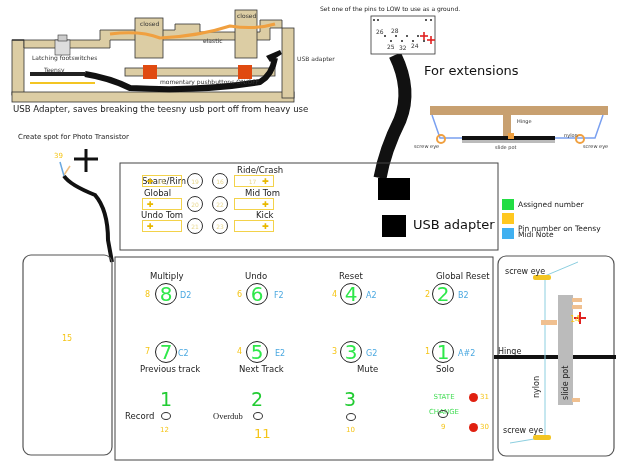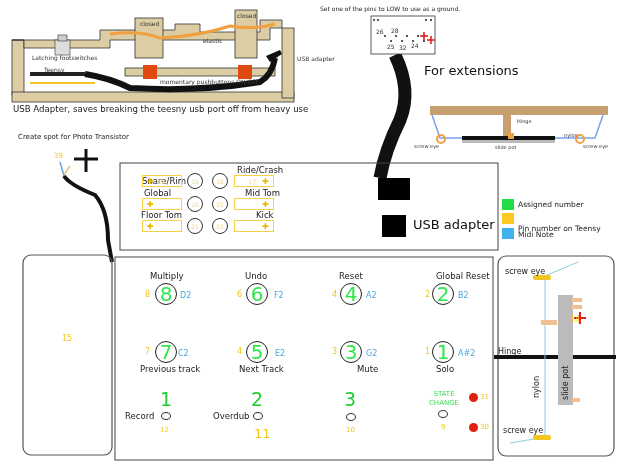--- a/index.html
+++ b/index.html
@@ -130,21 +130,21 @@
 <div class="t small" style="left:564px;top:132px;font-size:5px;">nylon</div>
 <div class="t small" style="left:414px;top:143px;font-size:5px;">screw eye</div>
 <div class="t small" style="left:583px;top:143px;font-size:5px;">screw eye</div>
 <div class="t small" style="left:495px;top:144px;font-size:5px;">slide pot</div>
 
 <div class="t" style="left:18px;top:133px;font-size:7px;">Create  spot for Photo Transistor</div>
 <div class="t pin" style="left:54px;top:152px;font-size:7px;">39</div>
 
 <div class="t lbl" style="left:142px;top:176px;">Snare/Rim</div>
 <div class="t lbl" style="left:144px;top:188px;">Global</div>
-<div class="t lbl" style="left:141px;top:210px;">Floor Tom</div>
+<div class="t lbl" style="left:141px;top:210px;">Undo Tom</div>
 <div class="trig" style="left:142px;top:175px;">✚ <span style="font-size:6px;margin-left:4px;color:#e8d890">18</span></div>
 <div class="trig" style="left:142px;top:198px;">✚</div>
 <div class="trig" style="left:142px;top:220px;">✚</div>
 <div class="pad" style="left:187px;top:173px;">19</div>
 <div class="pad" style="left:187px;top:196px;">20</div>
 <div class="pad" style="left:187px;top:218px;">21</div>
 
 <div class="t lbl" style="left:237px;top:165px;">Ride/Crash</div>
 <div class="t lbl" style="left:245px;top:188px;">Mid Tom</div>
 <div class="t lbl" style="left:256px;top:210px;">Kick</div>
@@ -223,29 +223,29 @@
   </div>
 <div class="t midi" style="left:458px;top:349px;">A#2</div>
 <div class="t lbl" style="left:436px;top:364px;">Solo</div>
 
 <div class="t big" style="left:160px;top:390px;">1</div>
 <div class="t lbl" style="left:125px;top:411px;">Record</div>
 <div class="smallc" style="left:161px;top:412px;"></div>
 <div class="t pin" style="left:160px;top:426px;font-size:7px;">12</div>
 
 <div class="t big" style="left:251px;top:390px;">2</div>
-<div class="t lbl" style="left:213px;top:411px;">Overdub</div>
+<div class="t lbl" style="left:213px;top:411px;font-family:Liberation Serif, serif;">Overdub</div>
 <div class="smallc" style="left:253px;top:412px;"></div>
 <div class="t pin" style="left:254px;top:426px;font-size:13px;">11</div>
 
 <div class="t big" style="left:344px;top:390px;">3</div>
 <div class="smallc" style="left:346px;top:413px;"></div>
 <div class="t pin" style="left:346px;top:426px;font-size:7px;">10</div>
 
-<div class="t" style="left:425px;top:390px;width:38px;white-space:normal;text-align:center;font-size:7px;line-height:9px;color:#44dd55;">STATE CHANGE</div>
+<div class="t" style="left:425px;top:390px;width:38px;white-space:normal;text-align:center;font-size:7px;line-height:15px;color:#44dd55;">STATE CHANGE</div>
 <div class="smallc" style="left:438px;top:410px;"></div>
 <div class="t pin" style="left:441px;top:423px;font-size:7px;">9</div>
 
 <div class="red" style="left:469px;top:393px;"></div>
 <div class="t pin" style="left:480px;top:393px;font-size:7px;">31</div>
 <div class="red" style="left:469px;top:423px;"></div>
 <div class="t pin" style="left:480px;top:423px;font-size:7px;">30</div>
 
 <div class="t lbl" style="left:505px;top:267px;font-size:8px;">screw eye</div>
 <div class="t pin" style="left:570px;top:285px;margin-top:30px;">14</div>

